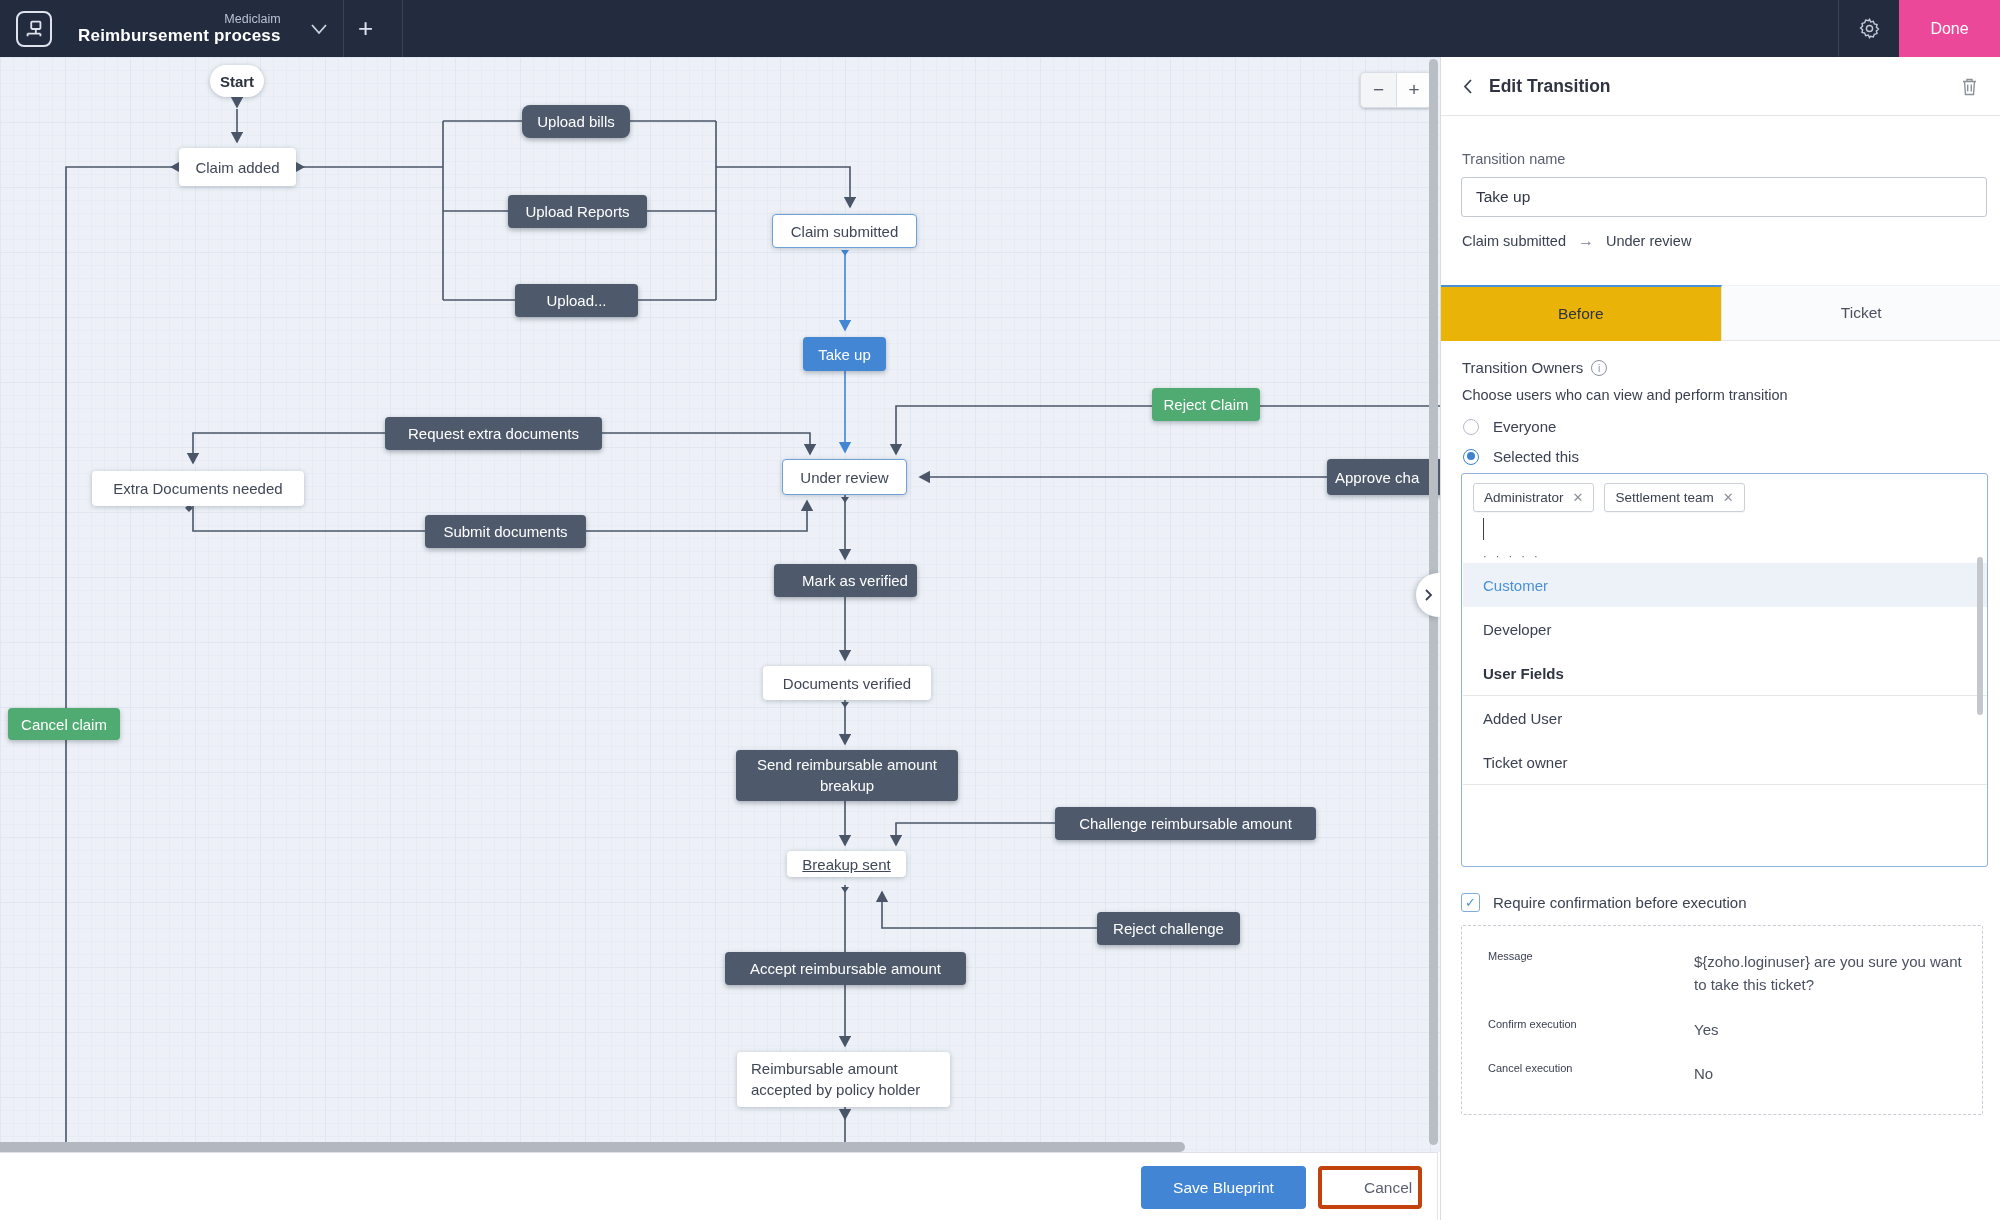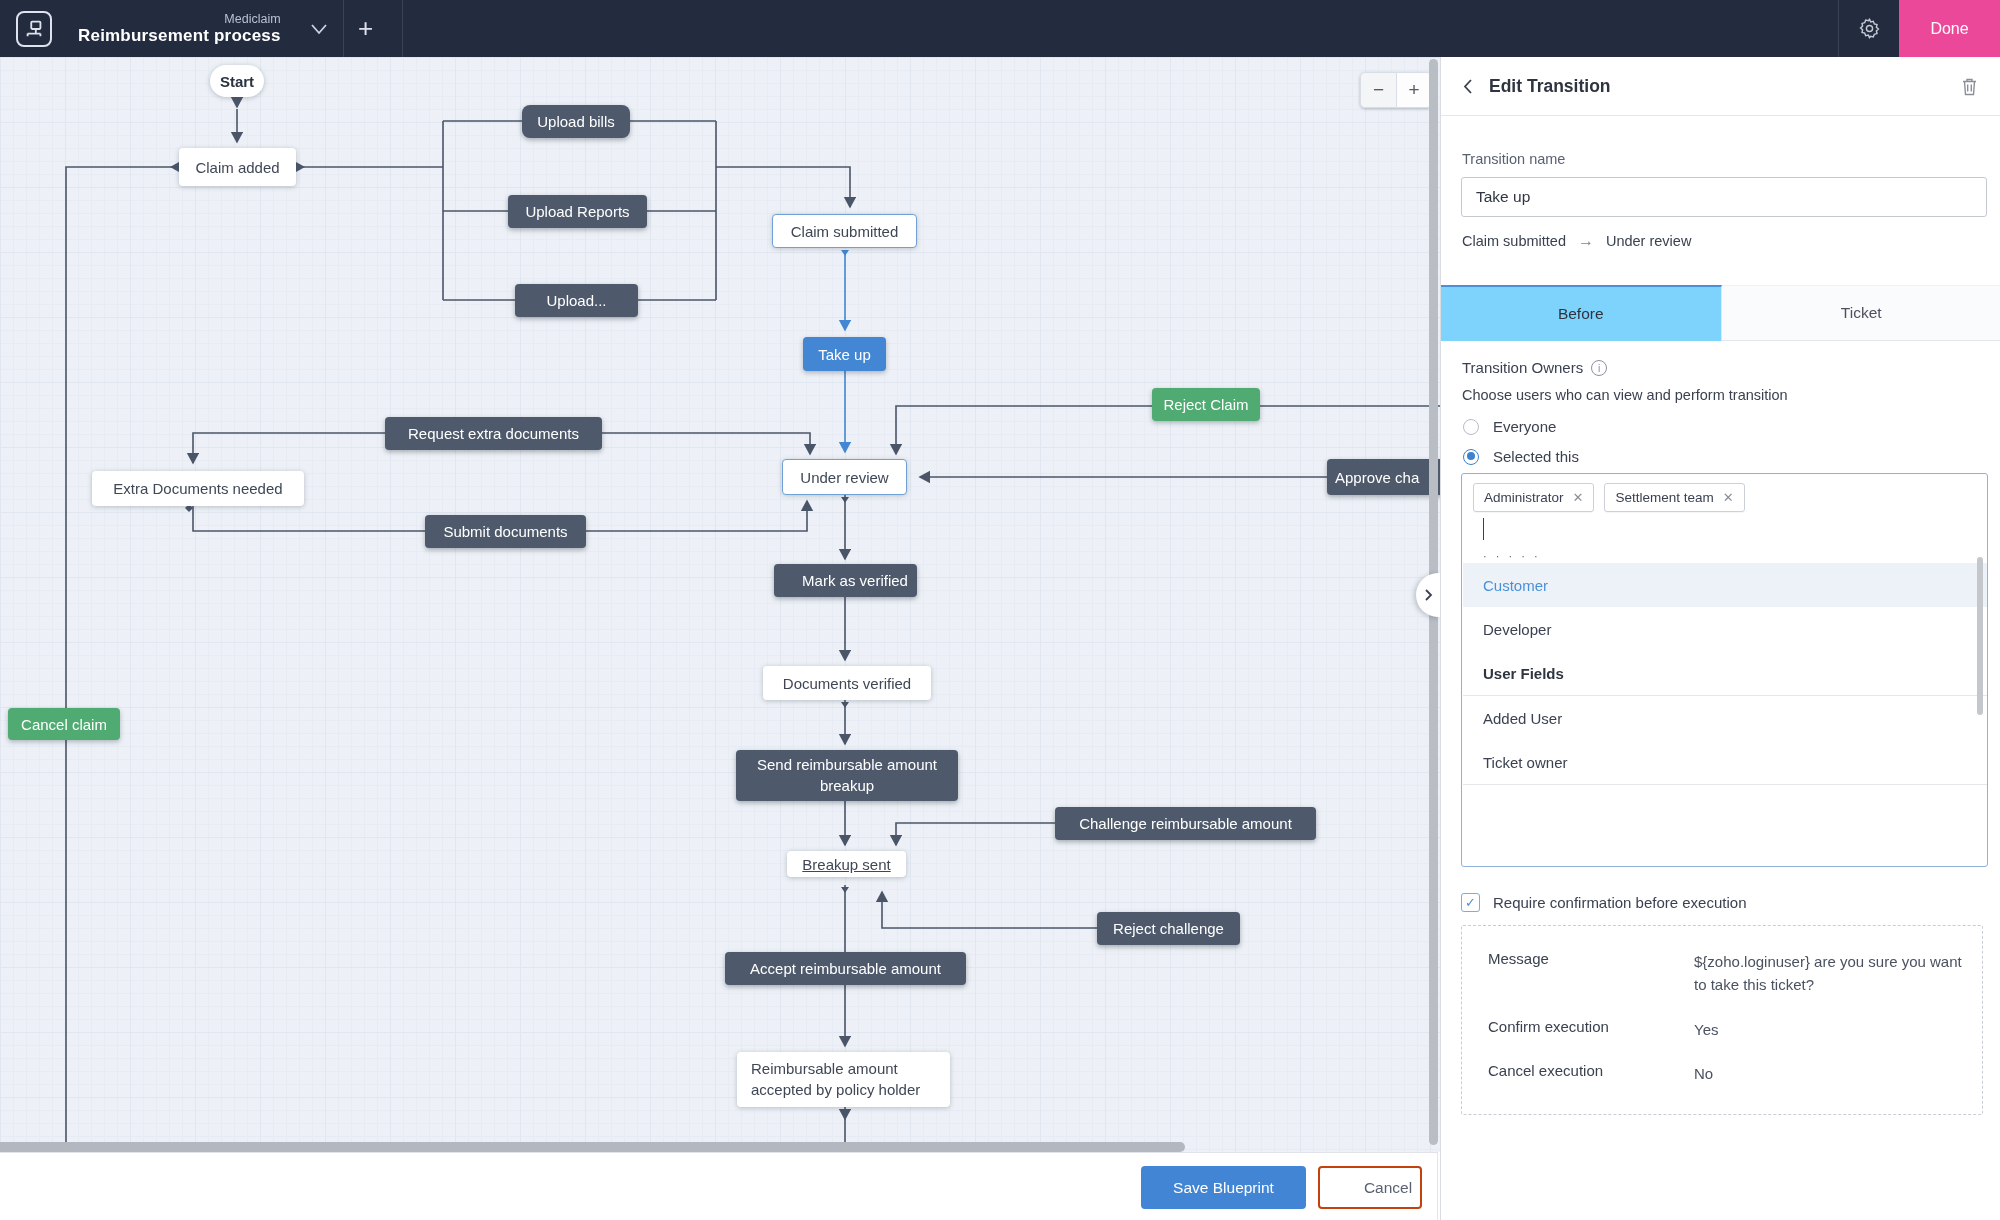--- a/index.html
+++ b/index.html
@@ -37,34 +37,34 @@
   .zbtn{width:36px;height:36px;background:#fdfdfd;border:1px solid #d9dee6;color:#555c68;font-size:19px;display:flex;align-items:center;justify-content:center;cursor:pointer;}
   .zbtn:first-child{border-radius:5px 0 0 5px;border-right:none;background:#f4f5f7;}
   .zbtn:last-child{border-radius:0 5px 5px 0;}
   .vscroll{position:absolute;left:1429px;top:2px;width:9px;height:1086px;background:#b9bdc4;border-radius:5px;}
   .hscroll{position:absolute;left:0;top:1085px;width:1185px;height:10px;background:#b3b7bf;border-radius:0 5px 5px 0;}
   .collapse{position:absolute;left:1416px;top:573px;width:24px;height:44px;background:#fff;border-radius:44px 0 0 44px;box-shadow:-2px 1px 5px rgba(40,50,70,.25);display:flex;align-items:center;justify-content:center;cursor:pointer;}
 
   
   .footer{position:absolute;left:0;top:1152px;width:1438px;height:68px;background:#fff;border-top:1px solid #dfe2e7;border-right:1px solid #e4e6ea;display:flex;align-items:center;}
   .save-btn{position:absolute;left:1141px;top:13px;width:165px;height:43px;background:#4285d4;color:#fff;border:none;border-radius:4px;font-size:15.5px;cursor:pointer;}
-  .cancel-btn{position:absolute;left:1318px;top:13px;width:104px;height:43px;background:#fff;color:#5a6170;border:2px solid #c2410c;border-radius:4px;font-size:15.5px;cursor:pointer;padding-left:42px;}
+  .cancel-btn{position:absolute;left:1318px;top:13px;width:104px;height:43px;background:#fff;color:#5a6170;border:4px solid #c2410c;border-radius:4px;font-size:15.5px;cursor:pointer;padding-left:42px;}
 
   
   .panel{position:absolute;left:1440px;top:57px;width:560px;height:1163px;background:#fff;border-left:1px solid #d9dce1;font-size:15px;color:#3a4150;}
   .p-head{height:59px;display:flex;align-items:center;padding:0 22px;border-bottom:1px solid #e4e6ea;}
   .p-title{font-size:17.5px;font-weight:700;color:#2e3440;margin-left:16px;}
   .p-trash{margin-left:auto;cursor:pointer;display:flex;}
   .p-label{position:absolute;left:21px;font-size:14.5px;color:#5a6170;}
   .p-input{position:absolute;left:20px;top:120px;width:526px;height:40px;border:1px solid #c4c9d1;border-radius:3px;padding:0 14px;font-size:15.5px;color:#2f3542;}
   .p-route{position:absolute;left:21px;top:175px;font-size:14.5px;color:#3a4150;display:flex;align-items:center;gap:12px;}
   .p-route .arr{color:#7b8291;font-size:16px;}
   .tabs{position:absolute;left:0;top:228px;width:560px;height:56px;display:flex;}
   .tab{flex:1;display:flex;align-items:center;justify-content:center;font-size:15.5px;cursor:pointer;}
-  .tab.active{border-top:2px solid #4a90d9;background:#7dd3fc;color:#2e3440;border-right:1px solid #e4e6ea;}
+  .tab.active{border-top:2px solid #4a90d9;background:#eab308;color:#2e3440;border-right:1px solid #e4e6ea;}
   .tab.inactive{background:#fafbfc;color:#4a5060;border-bottom:1px solid #e4e6ea;border-top:1px solid #f0f1f4;}
   .owners-title{position:absolute;left:21px;top:302px;font-size:15px;color:#3a4150;display:flex;align-items:center;gap:8px;text-align:center;}
   .info-ic{width:16px;height:16px;border:1px solid #8b91a0;border-radius:50%;color:#8b91a0;font-size:10.5px;display:inline-flex;align-items:center;justify-content:center;font-style:normal;}
   .owners-sub{position:absolute;left:21px;top:330px;font-size:14.5px;color:#3a4150;}
   .radio-row{position:absolute;left:22px;display:flex;align-items:center;gap:14px;cursor:pointer;}
   .radio{width:16px;height:16px;border-radius:50%;border:1.5px solid #b6bcc8;background:#fff;flex:0 0 auto;}
   .radio.on{border-color:#3b82d0;}
   .radio.on::after{content:"";display:block;width:8px;height:8px;margin:2.5px;border-radius:50%;background:#3b82d0;}
   .chipbox{position:absolute;left:20px;top:416px;width:527px;height:394px;border:1px solid #8fb2dc;border-radius:3px;background:#fff;}
   .chiprow{display:flex;gap:10px;padding:9px 11px 0 11px;}
@@ -75,21 +75,21 @@
   .dd-clip{height:13px;overflow:hidden;color:#555c68;font-size:11px;letter-spacing:3px;padding-left:20px;}
   .dd-item{height:44px;display:flex;align-items:center;padding-left:20px;font-size:15px;color:#3a4150;cursor:pointer;}
   .dd-item.hl{background:#edf2f8;color:#4a90d9;}
   .dd-item.hdr{font-weight:700;color:#2e3440;cursor:default;}
   .dd-div{border-top:1px solid #e4e6ea;}
   .dd-scroll{position:absolute;right:4px;top:83px;width:6px;height:158px;background:#c4c7cc;border-radius:3px;}
   .chk-row{position:absolute;left:20px;top:836px;display:flex;align-items:center;gap:13px;cursor:pointer;}
   .chk{width:19px;height:19px;border:1.5px solid #7fadd9;border-radius:3px;display:flex;align-items:center;justify-content:center;color:#4a90d9;font-size:13px;background:#fff;}
   .dashedbox{position:absolute;left:20px;top:868px;width:522px;height:190px;border:1px dashed #c9ced6;border-radius:2px;padding:24px 20px 0 26px;}
   .cf-row{display:flex;margin-bottom:21px;}
-  .cf-label{width:206px;color:#3a4150;font-size:15px;flex:0 0 auto;}
+  .cf-label{width:206px;color:#3a4150;font-size:11px;flex:0 0 auto;}
   .cf-value{color:#4a5160;font-size:15px;line-height:1.55;max-width:280px;}
 
   svg{display:block;}
 </style>
 </head>
 <body>
 
 <div id="app">
 
   <div class="topbar">

